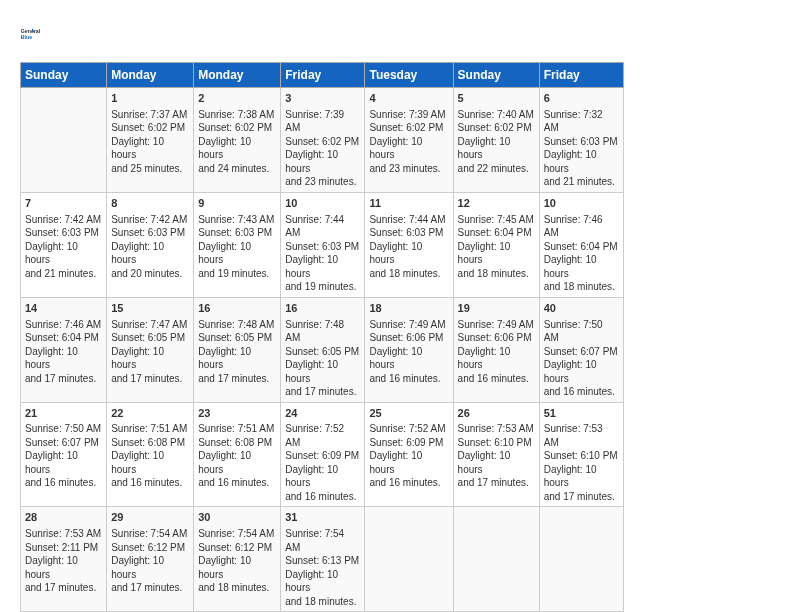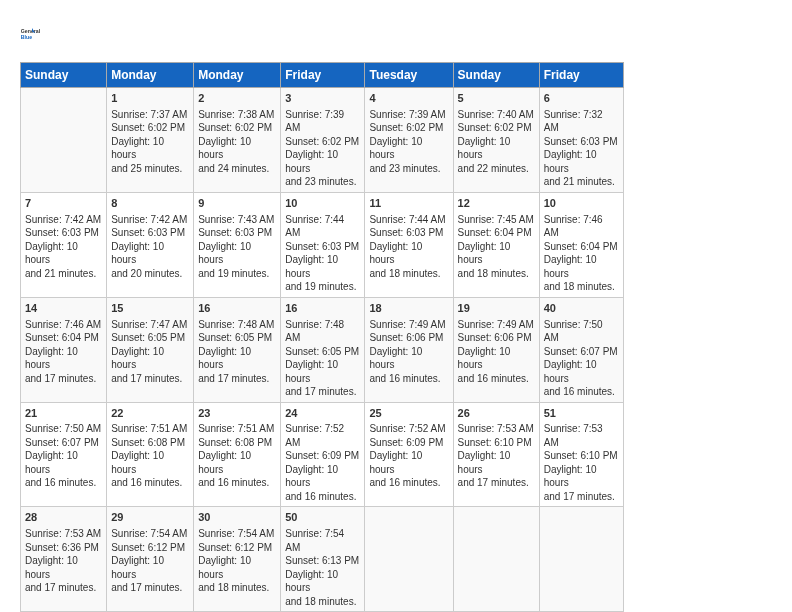--- a/index.html
+++ b/index.html
@@ -305,40 +305,40 @@
             <div>Sunrise: 7:53 AM</div>
             <div>Sunset: 6:10 PM</div>
             <div>Daylight: 10 hours</div>
             <div>and 17 minutes.</div>
           </td>
         </tr>
         <tr>
           <td>
             <span class="day-num">28</span>
             <div>Sunrise: 7:53 AM</div>
-            <div>Sunset: 6:36 PM</div>
+            <div>Sunset: 2:11 PM</div>
             <div>Daylight: 10 hours</div>
             <div>and 17 minutes.</div>
           </td>
           <td>
             <span class="day-num">29</span>
             <div>Sunrise: 7:54 AM</div>
             <div>Sunset: 6:12 PM</div>
             <div>Daylight: 10 hours</div>
             <div>and 17 minutes.</div>
           </td>
           <td>
             <span class="day-num">30</span>
             <div>Sunrise: 7:54 AM</div>
             <div>Sunset: 6:12 PM</div>
             <div>Daylight: 10 hours</div>
             <div>and 18 minutes.</div>
           </td>
           <td>
-            <span class="day-num">50</span>
+            <span class="day-num">31</span>
             <div>Sunrise: 7:54 AM</div>
             <div>Sunset: 6:13 PM</div>
             <div>Daylight: 10 hours</div>
             <div>and 18 minutes.</div>
           </td>
           <td class="empty"></td>
           <td class="empty"></td>
           <td class="empty"></td>
         </tr>
       </tbody>

